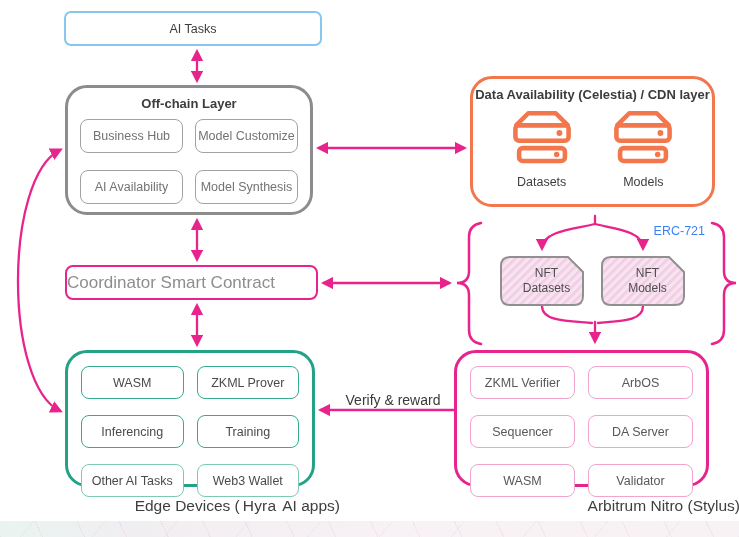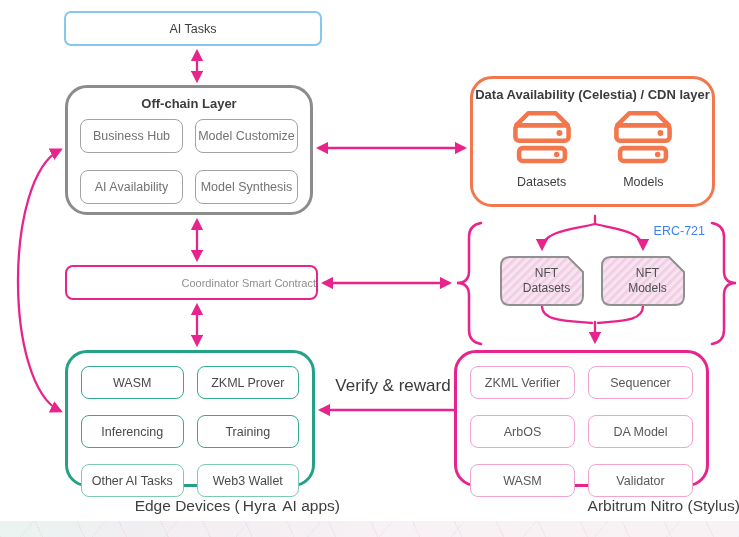--- a/index.html
+++ b/index.html
@@ -28,42 +28,42 @@
   }
   .chip{
     height:32px;background:#fff;border-radius:8px;display:flex;align-items:center;justify-content:center;
     font-size:12.5px;color:#737373;border:1.5px solid #a2a2a2;
   }
   .stores{display:flex;justify-content:space-evenly;margin-top:6px;}
   .store{display:flex;flex-direction:column;align-items:center;}
   .store .lbl{margin-top:7px;font-size:12.5px;color:#3e3e3e;}
   .coordinator{
     left:65px;top:265px;width:253px;height:35px;border:2.5px solid #e8238c;border-radius:8px;
-    display:flex;align-items:center;justify-content:flex-end;font-size:11px;color:#8e8e8e;
+    display:flex;align-items:center;justify-content:flex-start;font-size:17px;color:#8e8e8e;
   }
   .edge{
     left:65px;top:350px;width:250px;height:137px;border:3px solid #23a287;border-radius:22px;
   }
   .arbitrum{
     left:454px;top:350px;width:255px;height:137px;border:3px solid #e8238c;border-radius:22px;
   }
   .grid3{
     display:grid;grid-template-columns:1fr 1fr;gap:16px 13px;margin:13px 13px 0 13px;
   }
   .grid3 .chip{height:31px;}
   .chip.teal{border-color:#35ab8e;color:#4a4a4a;}
   .chip.teal-light{border-color:#7cc9b4;color:#4a4a4a;}
   .chip.pinkish{border-color:#f2a3ce;color:#585858;}
   .erc-label{left:643px;top:224px;width:62px;text-align:right;font-size:12.5px;color:#3b82f6;}
   .nft-text{
     width:84px;text-align:center;font-size:12px;line-height:15px;color:#4e4e4e;z-index:3;padding-left:9px;
   }
   .nft-text-1{left:500px;top:266px;}
   .nft-text-2{left:601px;top:266px;}
-  .verify-label{left:322px;top:376px;width:142px;text-align:center;font-size:17px;font-weight:500;color:#3a3a3a;}
+  .verify-label{left:322px;top:392px;width:142px;text-align:center;font-size:14px;font-weight:500;color:#3a3a3a;}
   .caption{font-size:15.5px;font-weight:500;color:#3e3e3e;text-align:right;}
   .caption .brand{letter-spacing:0.2px;margin:0 6px 0 3px;}
   .caption-edge{left:40px;top:497px;width:300px;}
   .caption-arb{left:460px;top:497px;width:280px;}
   .footer-strip{
     left:0;top:521px;width:739px;height:16px;z-index:0;
     background:
       repeating-linear-gradient(65deg, rgba(190,140,170,0.12) 0 1px, transparent 1px 38px),
       repeating-linear-gradient(-50deg, rgba(150,180,190,0.10) 0 1px, transparent 1px 55px),
       linear-gradient(90deg,#e9f4f0 0%,#f1eef2 18%,#f8f1f5 55%,#f7f2f4 100%);
@@ -198,23 +198,23 @@
       <div class="chip teal">Inferencing</div>
       <div class="chip teal">Training</div>
       <div class="chip teal-light">Other AI Tasks</div>
       <div class="chip teal-light">Web3 Wallet</div>
     </div>
   </div>
 
   <div class="abs box arbitrum">
     <div class="grid3">
       <div class="chip pinkish">ZKML Verifier</div>
+      <div class="chip pinkish">ArbOS</div>
       <div class="chip pinkish">Sequencer</div>
-      <div class="chip pinkish">ArbOS</div>
-      <div class="chip pinkish">DA Model</div>
+      <div class="chip pinkish">DA Server</div>
       <div class="chip pinkish">WASM</div>
       <div class="chip pinkish">Validator</div>
     </div>
   </div>
 
   <div class="abs verify-label">Verify &amp; reward</div>
 
   <div class="abs caption caption-edge">
     <span>Edge Devices (</span><span class="brand">Hyra</span><span>AI apps)</span>
   </div>

